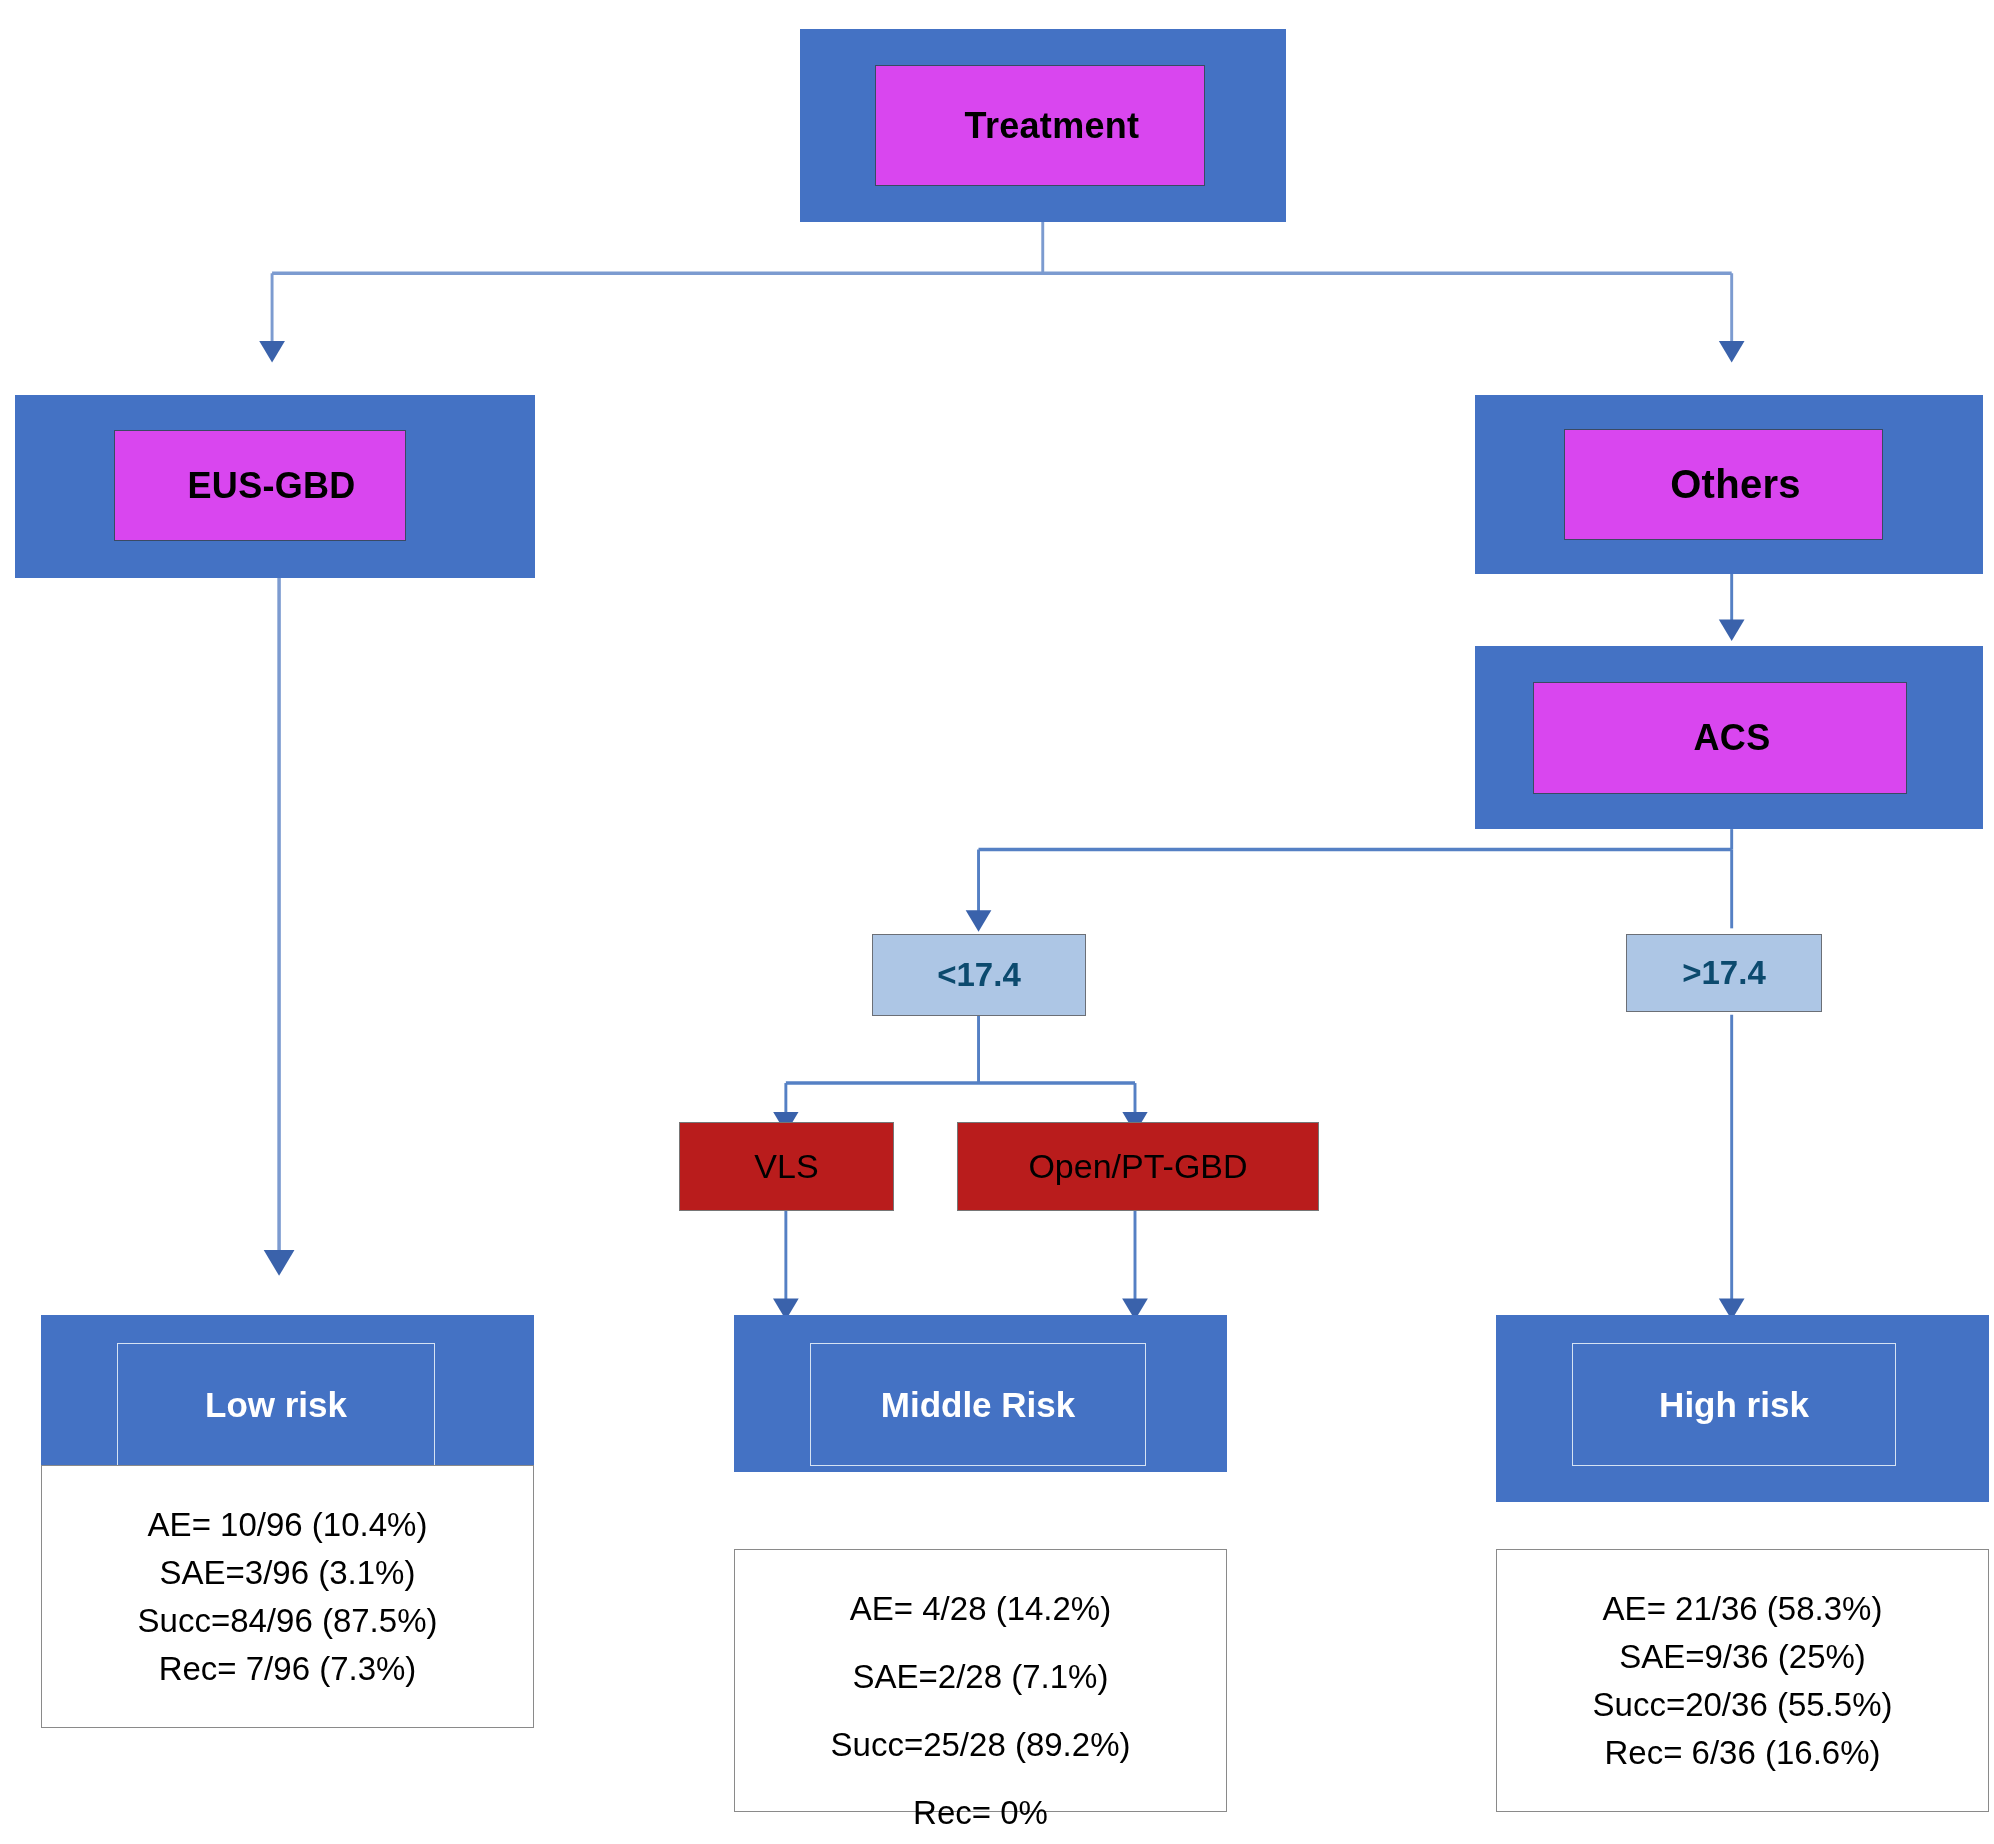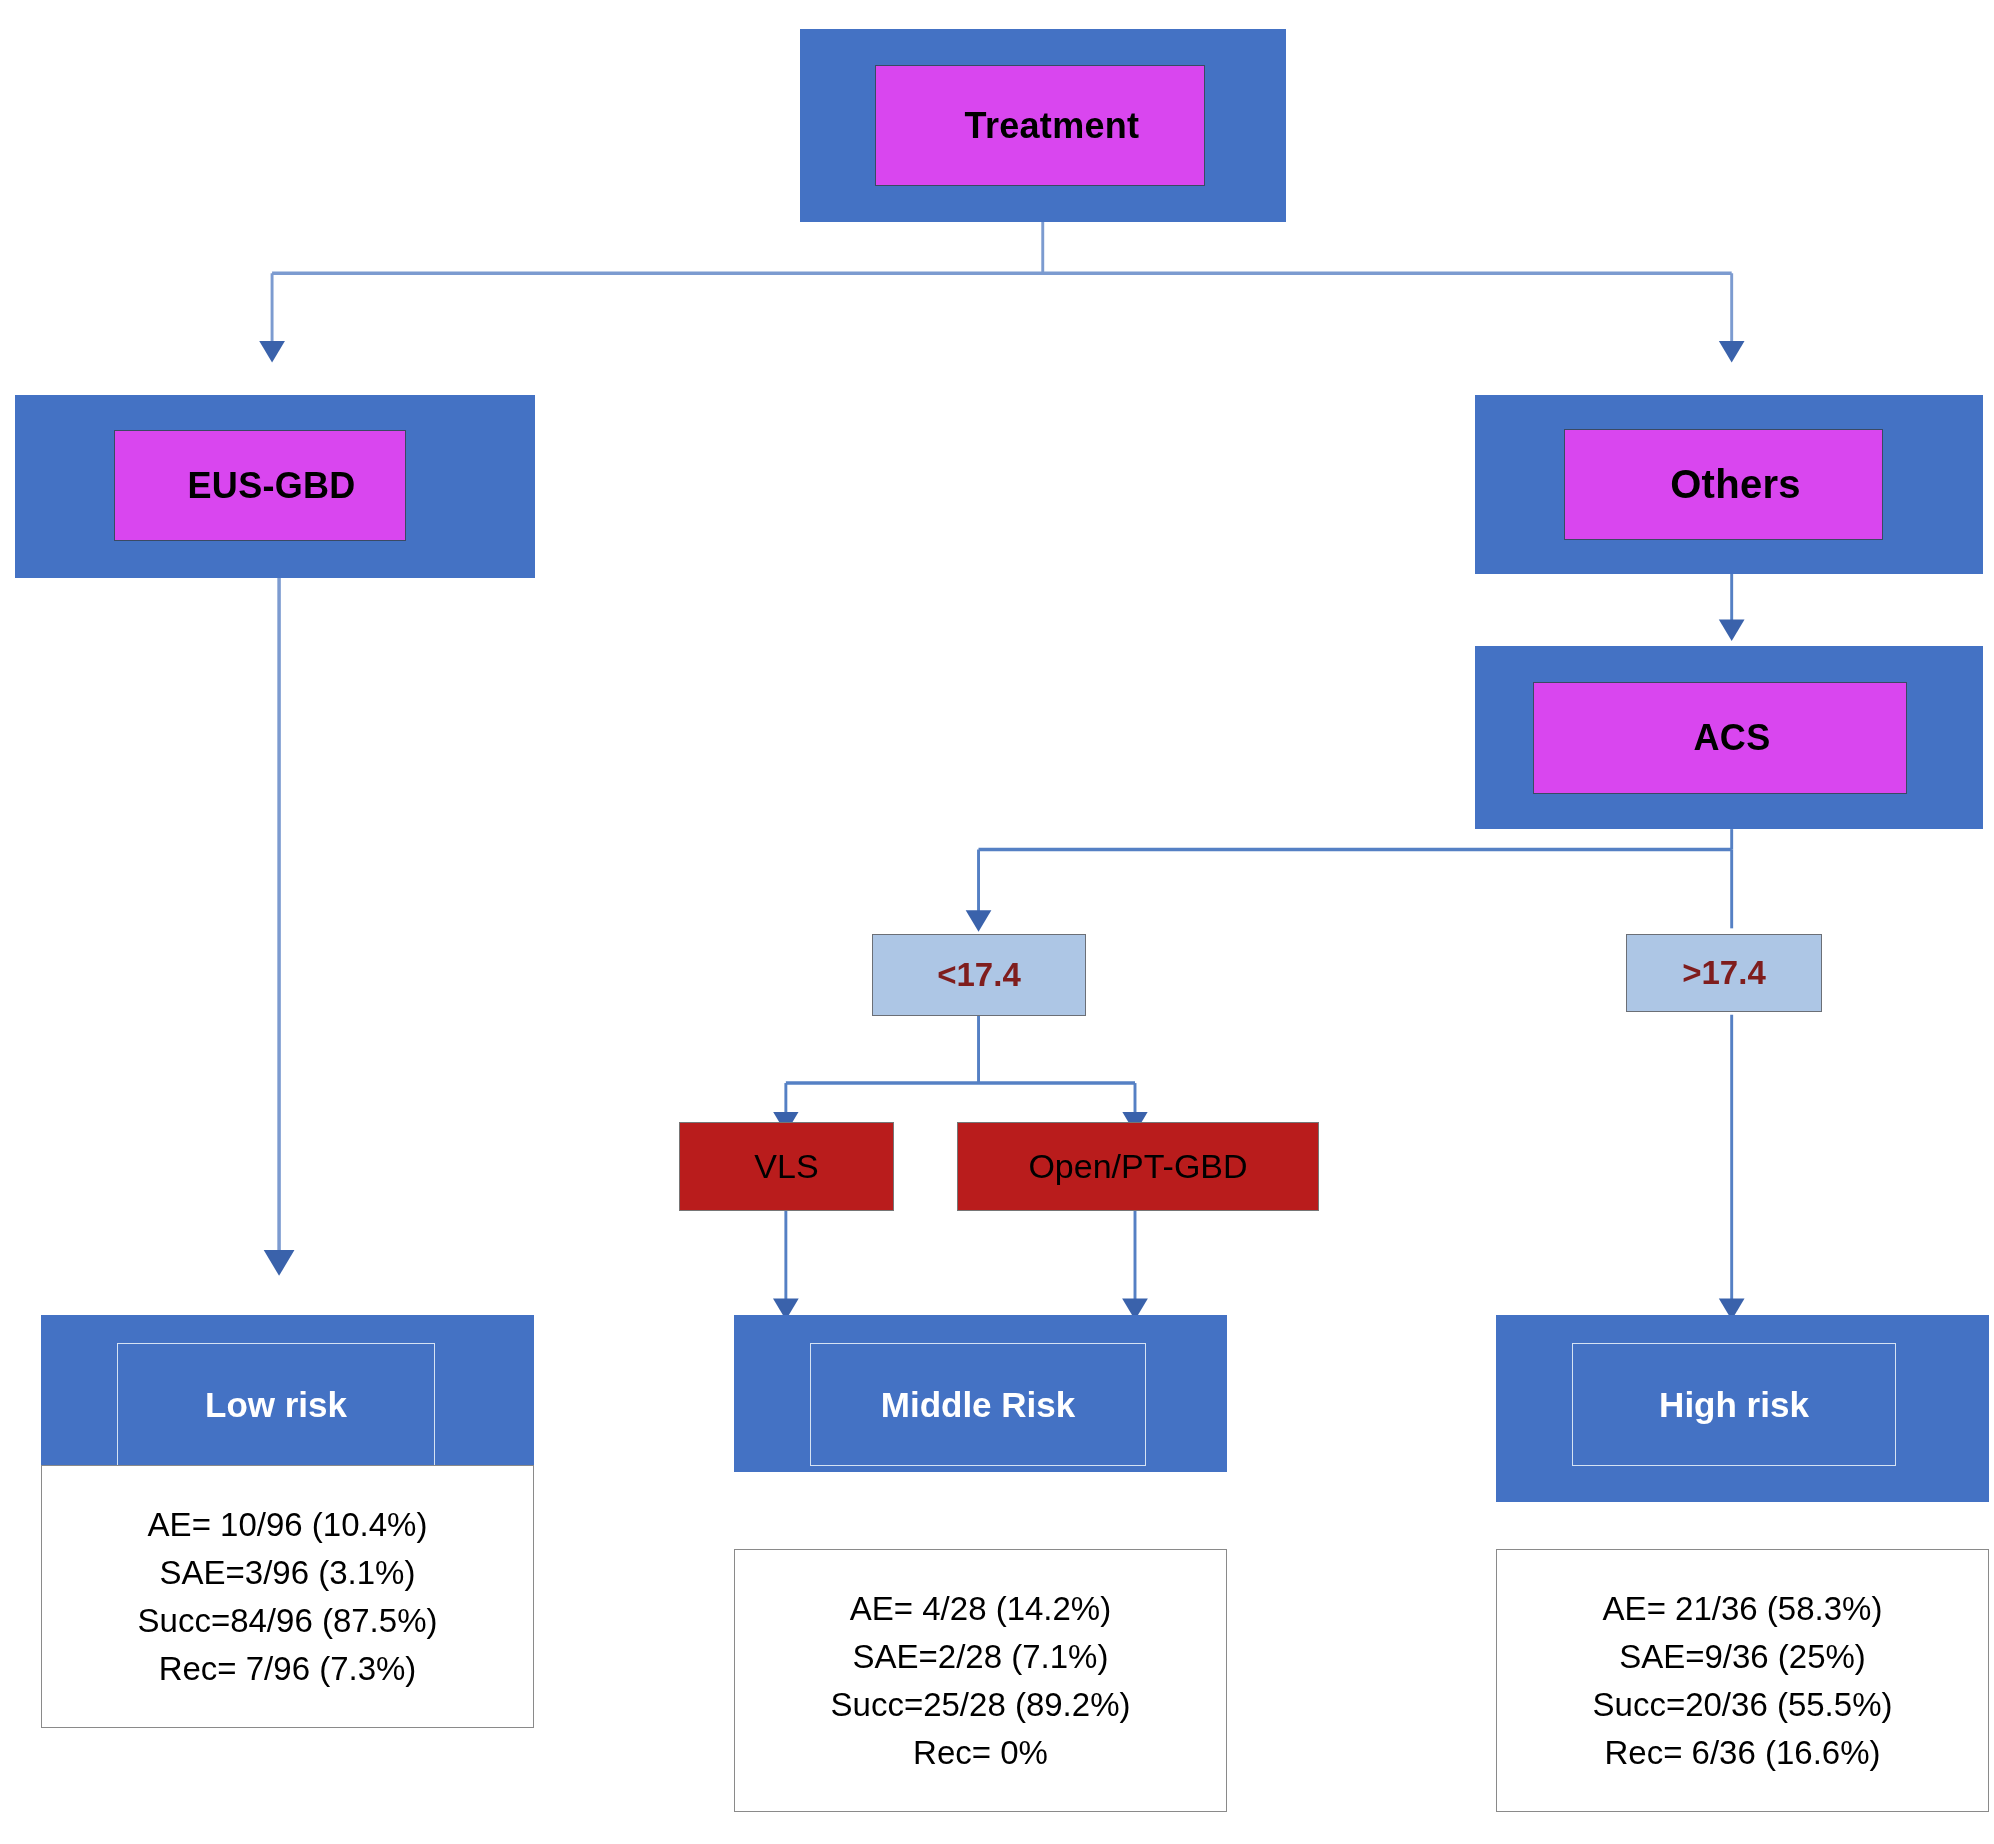--- a/index.html
+++ b/index.html
@@ -56,21 +56,21 @@
     background: #adc6e5;
     border: 1.8px solid #6b6f76;
     box-sizing: border-box;
     display: flex;
     align-items: center;
     justify-content: center;
     z-index: 3;
   }
   .chip span {
     font-weight: bold;
-    color: #7f1d1d;
+    color: #0c4a6e;
     white-space: nowrap;
   }
 
   
   .plain-box {
     position: absolute;
     background: #b91c1c;
     border: 1.8px solid #767676;
     box-sizing: border-box;
     display: flex;
@@ -236,21 +236,21 @@
     </div>
   </div>
 
   <div class="stats-box" style="left:41px; top:1465px; width:493px; height:263px; font-size:33px; line-height:1.45;">
     <div class="stat-line">AE= 10/96 (10.4%)</div>
     <div class="stat-line">SAE=3/96 (3.1%)</div>
     <div class="stat-line">Succ=84/96 (87.5%)</div>
     <div class="stat-line">Rec= 7/96 (7.3%)</div>
   </div>
 
-  <div class="stats-box" style="left:734px; top:1549px; width:493px; height:263px; font-size:33px; line-height:1.45;">
+  <div class="stats-box" style="left:734px; top:1549px; width:493px; height:263px; font-size:33px; line-height:1.45;gap:20px;">
     <div class="stat-line">AE= 4/28 (14.2%)</div>
     <div class="stat-line">SAE=2/28 (7.1%)</div>
     <div class="stat-line">Succ=25/28 (89.2%)</div>
     <div class="stat-line">Rec= 0%</div>
   </div>
 
   <div class="stats-box" style="left:1496px; top:1549px; width:493px; height:263px; font-size:33px; line-height:1.45;">
     <div class="stat-line">AE= 21/36 (58.3%)</div>
     <div class="stat-line">SAE=9/36 (25%)</div>
     <div class="stat-line">Succ=20/36 (55.5%)</div>

